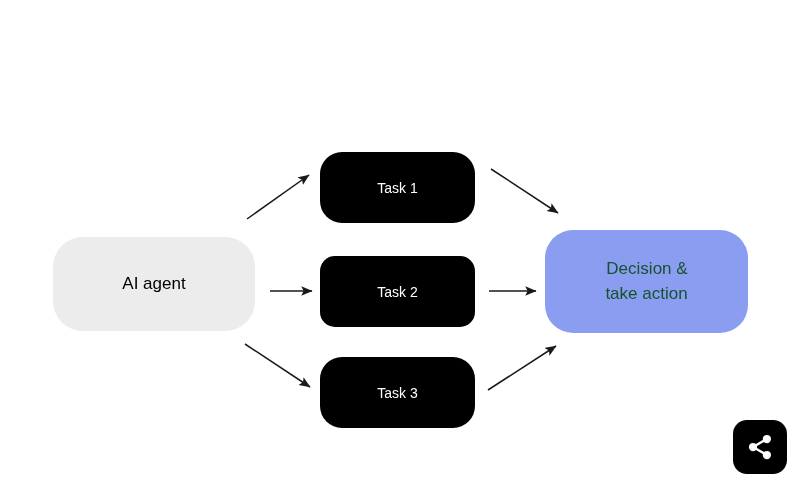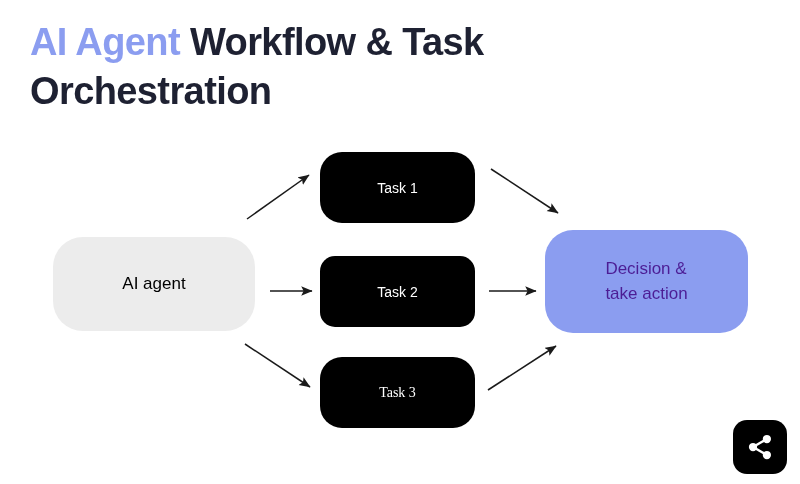--- a/index.html
+++ b/index.html
@@ -36,21 +36,21 @@
   .title-accent {
     color: #8b9df0;
   }
 
   
   .node {
     position: absolute;
     display: flex;
     align-items: center;
     justify-content: center;
-    text-align: left;
+    text-align: right;
     box-sizing: border-box;
   }
   .node-label {
     display: block;
     white-space: pre-line;
   }
 
   .node-agent {
     left: 53px;
     top: 237px;
@@ -68,30 +68,30 @@
     width: 155px;
     height: 71px;
     background: #000000;
     border-radius: 22px;
     color: #ffffff;
     font-size: 14px;
     font-weight: 400;
   }
   .node-task-1 { top: 152px; }
   .node-task-2 { top: 256px; border-radius: 15px; }
-  .node-task-3 { top: 357px; font-family: Liberation Serif, serif; }
+  .node-task-3 { top: 357px; }
 
   .node-decision {
     left: 545px;
     top: 230px;
     width: 203px;
     height: 103px;
     background: #8b9df0;
     border-radius: 28px;
-    color: #4c1d95;
+    color: #14532d;
     font-size: 17px;
     font-weight: 400;
     line-height: 1.45;
   }
 
   
   #arrows {
     position: absolute;
     left: 0;
     top: 0;
@@ -112,23 +112,20 @@
     display: flex;
     align-items: center;
     justify-content: center;
   }
 </style>
 </head>
 <body>
 
 <div id="canvas">
 
-  <div class="title-block">
-    <span class="title-accent">AI Agent</span><span> Workflow &amp; Task Orchestration</span>
-  </div>
 
   <svg id="arrows" viewBox="0 0 800 484" width="800" height="484">
     <defs>
       <marker id="ah" markerWidth="9" markerHeight="9" refX="7.2" refY="3.1" orient="auto" markerUnits="strokeWidth">
         <path d="M0,0 L7.6,3.1 L0,6.2 L1.6,3.1 Z" fill="#1a1a1a"></path>
       </marker>
     </defs>
 
     <line x1="247" y1="219" x2="309" y2="175" stroke="#1a1a1a" stroke-width="1.5" marker-end="url(#ah)"></line>
 

